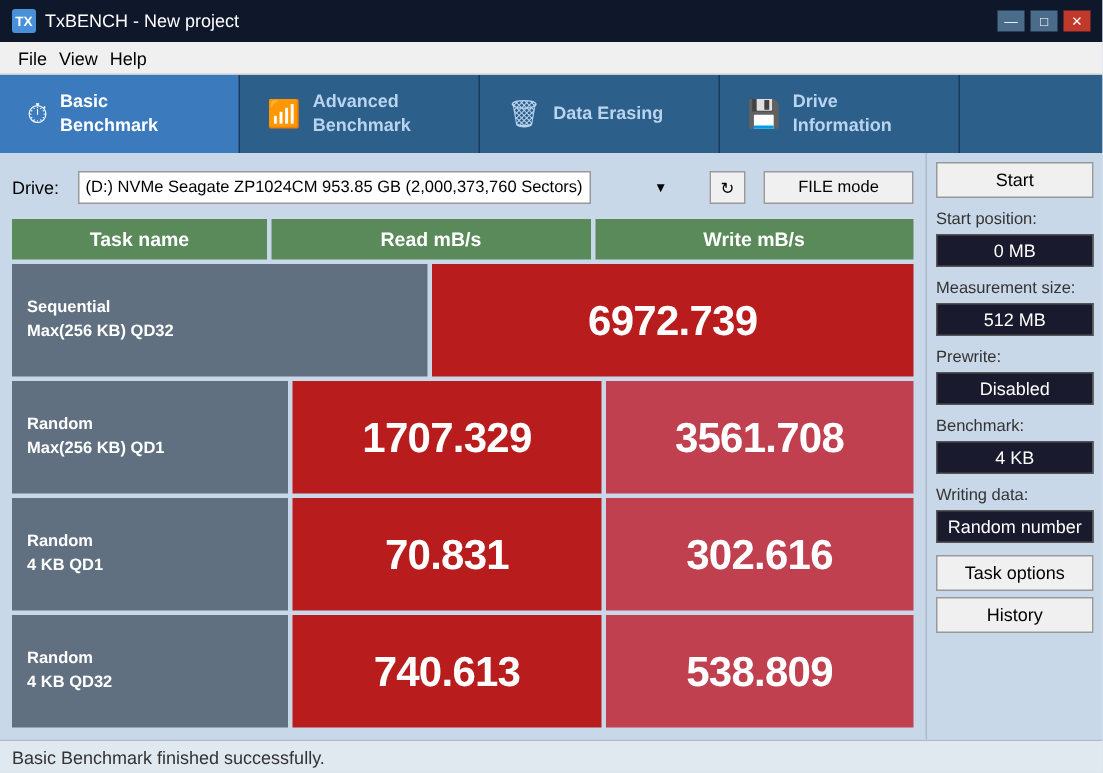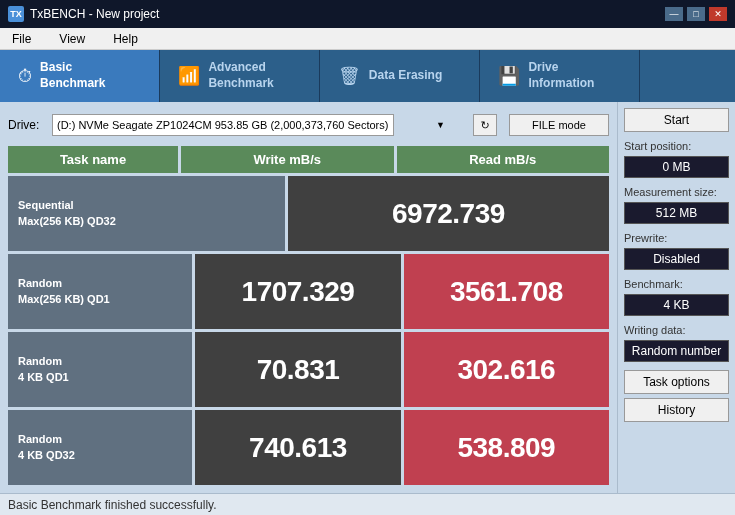--- a/index.html
+++ b/index.html
@@ -57,21 +57,21 @@
     .title-bar-btn.close { background: #c0392b; }
 
     
     .menu-bar {
       background: #f0f0f0;
       border-bottom: 1px solid #ccc;
       display: flex;
       align-items: center;
       padding: 2px 8px;
       height: 22px;
-      gap: 20px;
+      gap: 0;
     }
     .menu-item {
       font-size: 12px;
       cursor: pointer;
       padding: 1px 4px;
     }
 
     
     .tab-bar {
       background: #2c5f8a;
@@ -202,21 +202,21 @@
       color: white;
       font-size: 11px;
       font-weight: bold;
       display: flex;
       align-items: center;
       padding: 0 10px;
       flex: 1.2;
       line-height: 1.4;
     }
     .bench-read-cell {
-      background: #404040;
+      background: #b91c1c;
       color: white;
       font-size: 28px;
       font-weight: bold;
       display: flex;
       align-items: center;
       justify-content: center;
       flex: 1.5;
       letter-spacing: -0.5px;
     }
     .bench-write-cell {
@@ -330,22 +330,22 @@
         </select>
       </div>
       <button class="drive-refresh-btn">↻</button>
       <button class="right-btn" style="width:100px; font-size:11px; margin-left:4px;">FILE mode</button>
     </div>
 
     <div class="bench-table">
 
       <div class="bench-header">
         <div class="bench-header-cell name">Task name</div>
+        <div class="bench-header-cell read">Read mB/s</div>
         <div class="bench-header-cell write">Write mB/s</div>
-        <div class="bench-header-cell read">Read mB/s</div>
       </div>
 
       <div class="bench-row">
         <div class="bench-name-cell">Sequential<br>Max(256 KB) QD32</div>
         <div class="bench-read-cell">6972.739</div>
       </div>
 
       <div class="bench-row">
         <div class="bench-name-cell">Random<br>Max(256 KB) QD1</div>
         <div class="bench-read-cell">1707.329</div>

